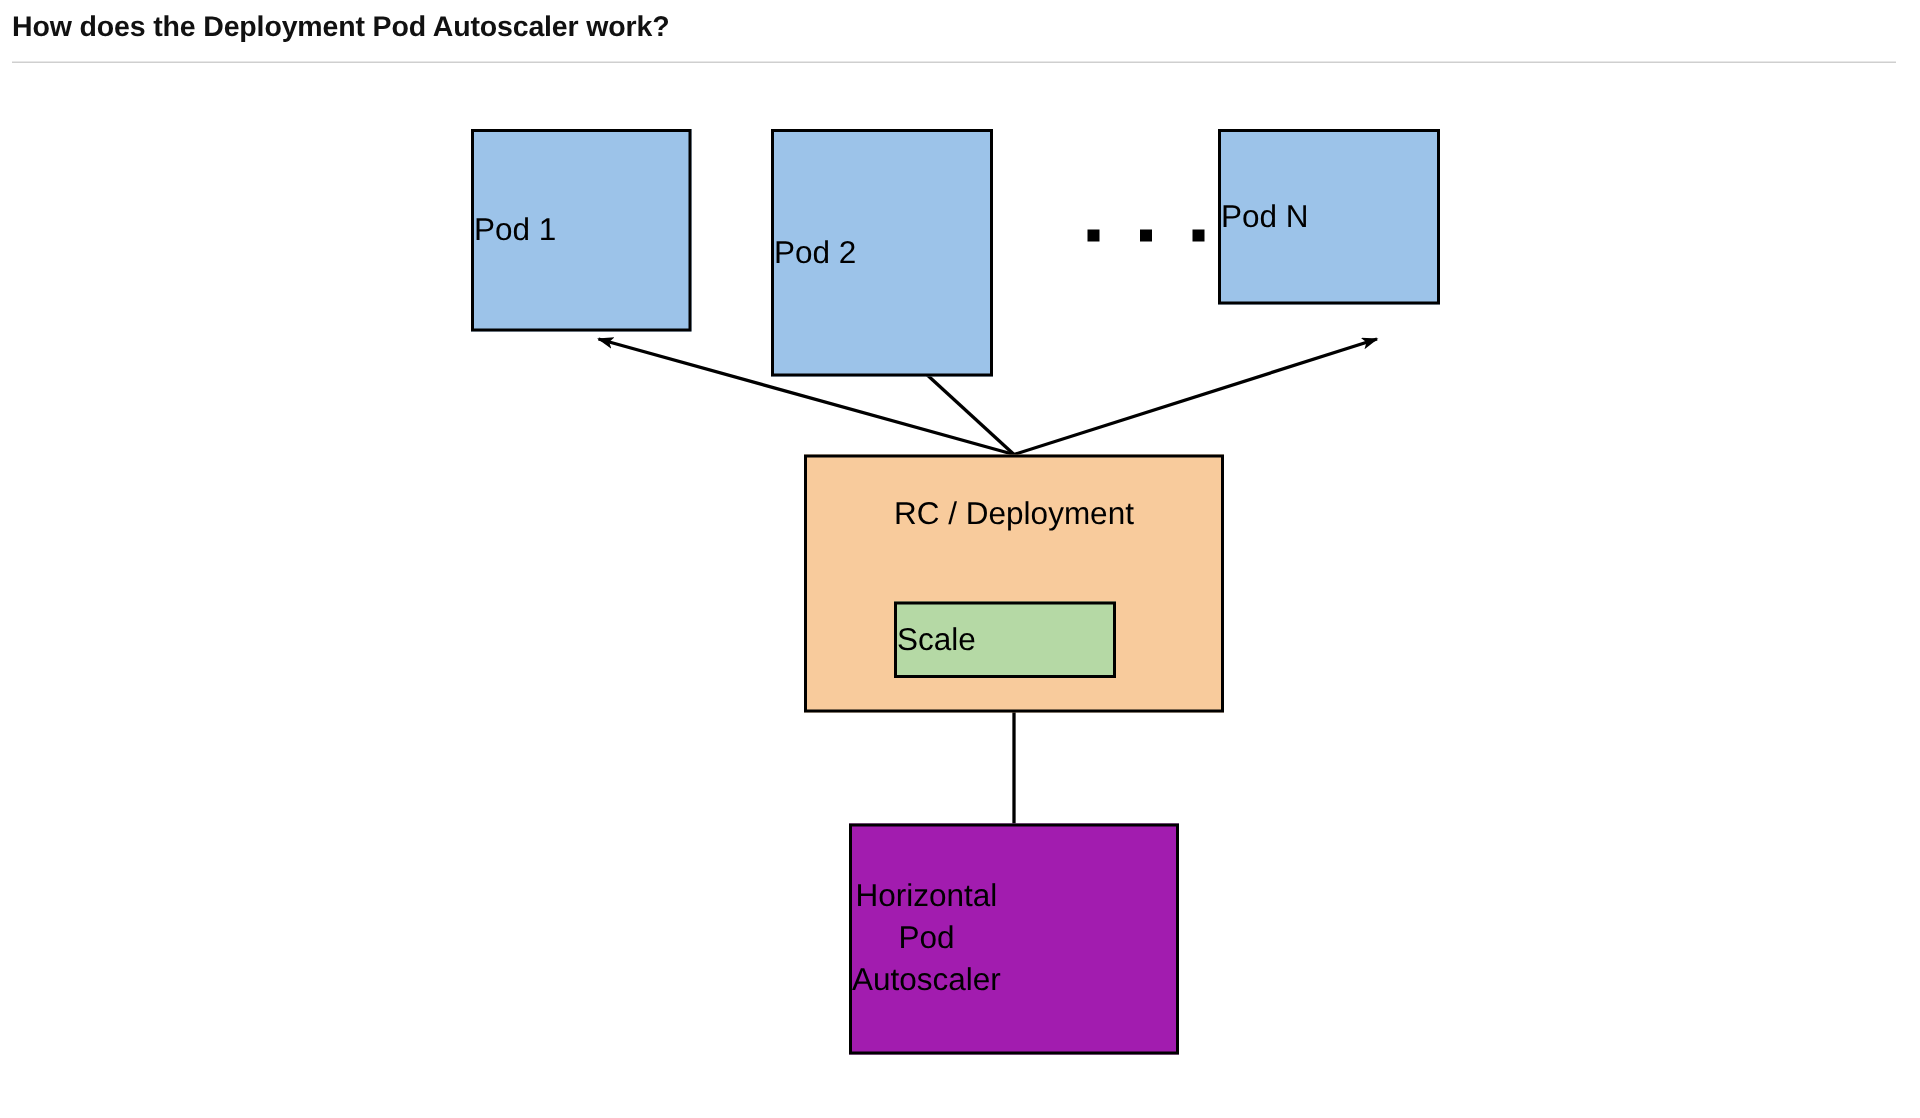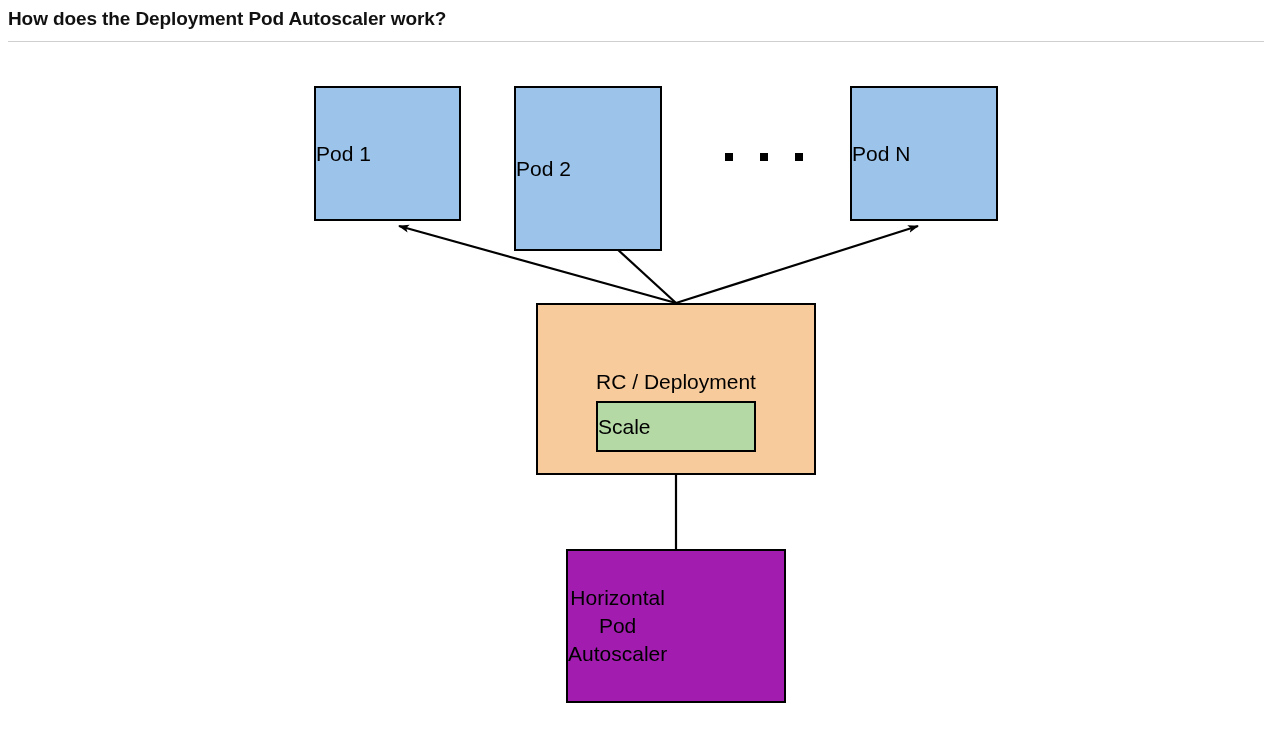--- a/index.html
+++ b/index.html
@@ -77,21 +77,21 @@
   .node-pod   { background: #9CC3E9; }
   .node-rc    { background: #F8CB9C; }
   .node-scale { background: #B5D9A5; }
   .node-hpa   { background: #a21caf; }
 
   .node-rc {
     align-items: flex-start;
     justify-content: center;
   }
   .rc-label {
-    margin-top: 63px;
+    margin-top: 24px;
     font-size: 21px;
     text-align: center;
   }
 
   .node-hpa .hpa-label {
     white-space: pre-line;
   }
 
   
   #ellipsis-group {
@@ -139,29 +139,29 @@
   <div class="node node-pod" style="left:514px; top:40px; width:148px; height:165px;">
     <span>Pod 2</span>
   </div>
 
   <div id="ellipsis-group" style="left:725px; top:107px; width:79px; height:8px;">
     <div class="ellipsis-dot" style="left:0px;"></div>
     <div class="ellipsis-dot" style="left:35px;"></div>
     <div class="ellipsis-dot" style="left:70px;"></div>
   </div>
 
-  <div class="node node-pod" style="left:850px; top:40px; width:148px; height:135px;">
+  <div class="node node-pod" style="left:812px; top:40px; width:148px; height:117px;">
     <span>Pod N</span>
   </div>
 
   <div class="node node-rc" style="left:536px; top:257px; width:280px; height:172px;">
     <span class="rc-label">RC / Deployment</span>
   </div>
 
-  <div class="node node-scale" style="left:596px; top:355px; width:160px; height:51px;">
+  <div class="node node-scale" style="left:596px; top:355px; width:148px; height:51px;">
     <span>Scale</span>
   </div>
 
   <div class="node node-hpa" style="left:566px; top:503px; width:220px; height:154px;">
     <span class="hpa-label">Horizontal
 Pod
 Autoscaler</span>
   </div>
 
 </div>

